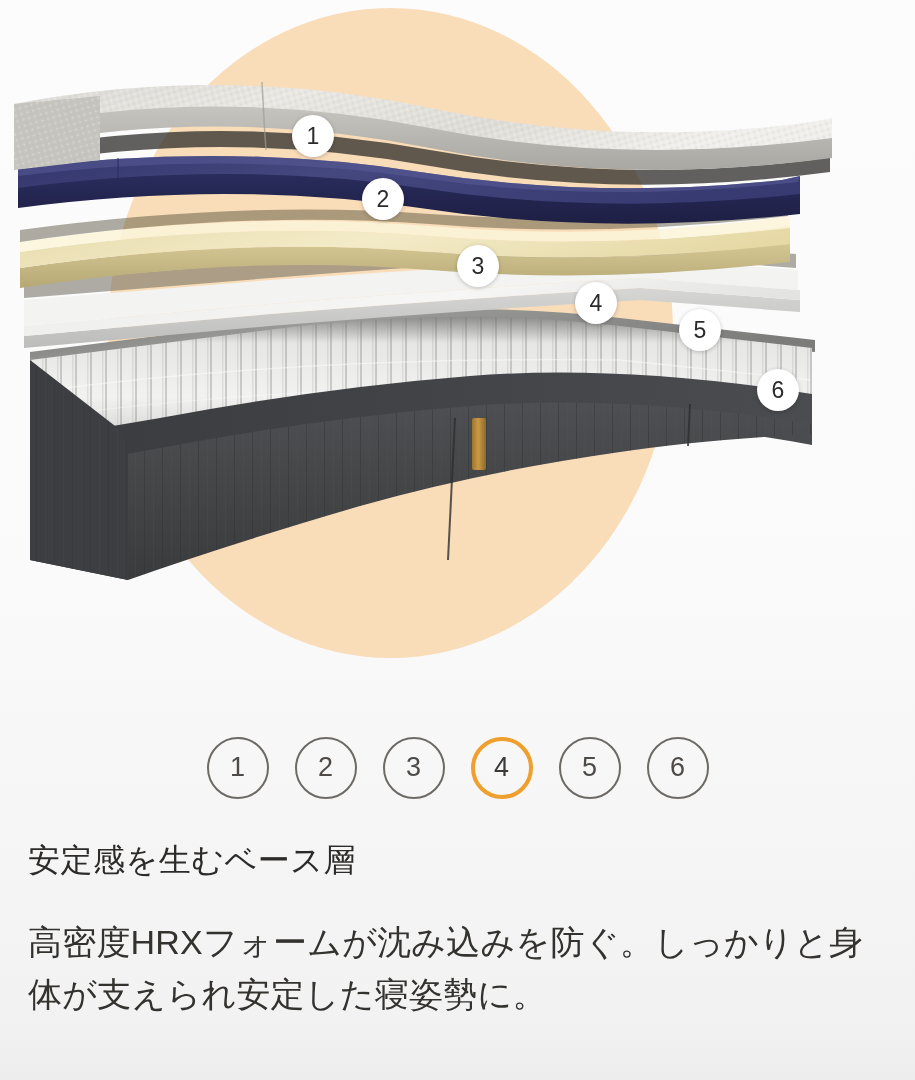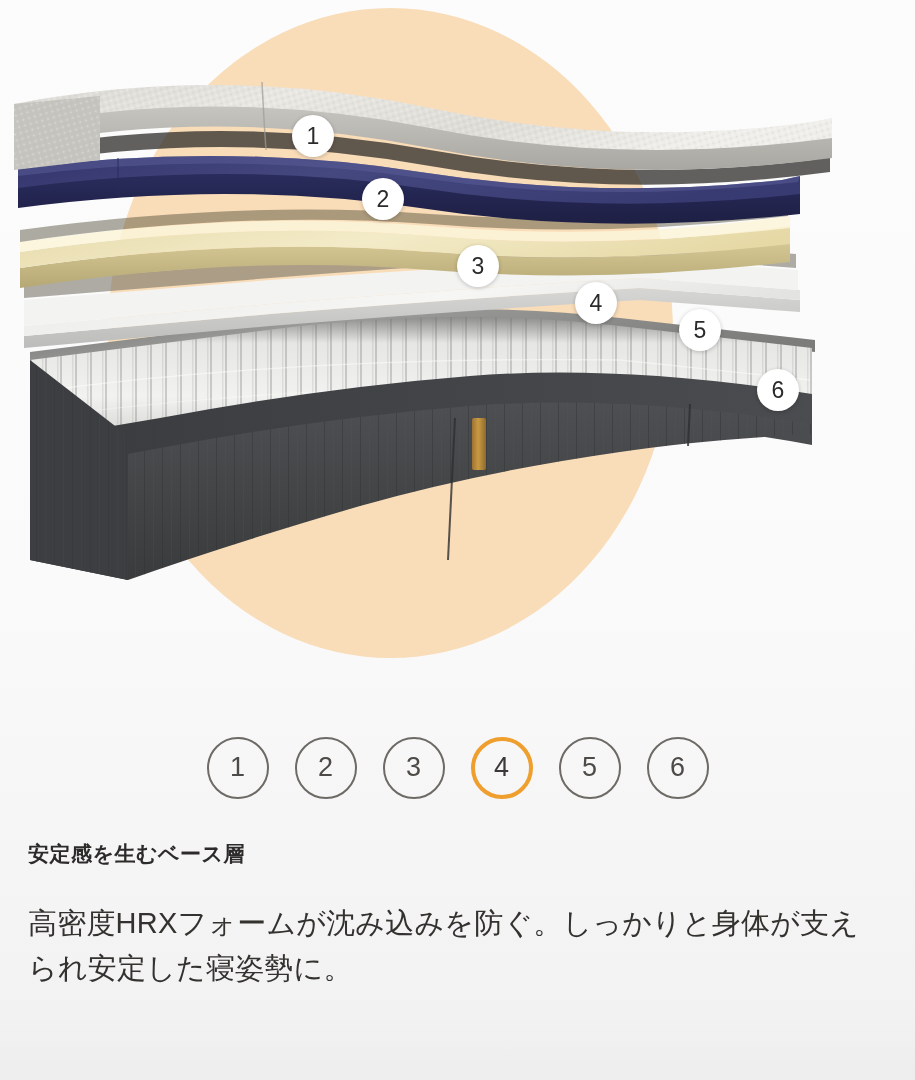--- a/index.html
+++ b/index.html
@@ -112,30 +112,30 @@
 
   
   .copy {
     position: absolute;
     left: 28px;
     top: 840px;
     width: 860px;
   }
 
   .copy-title {
-    font-size: 21px;
-    font-weight: bold;
+    font-size: 32px;
+    font-weight: normal;
     color: #2d2b29;
     letter-spacing: 0.5px;
     line-height: 1.3;
   }
 
   .copy-body {
     margin-top: 34px;
-    font-size: 29px;
+    font-size: 34px;
     font-weight: 400;
     color: #34322f;
     line-height: 1.55;
     letter-spacing: 0.2px;
     max-width: 872px;
   }
 </style>
 </head>
 <body>
 

